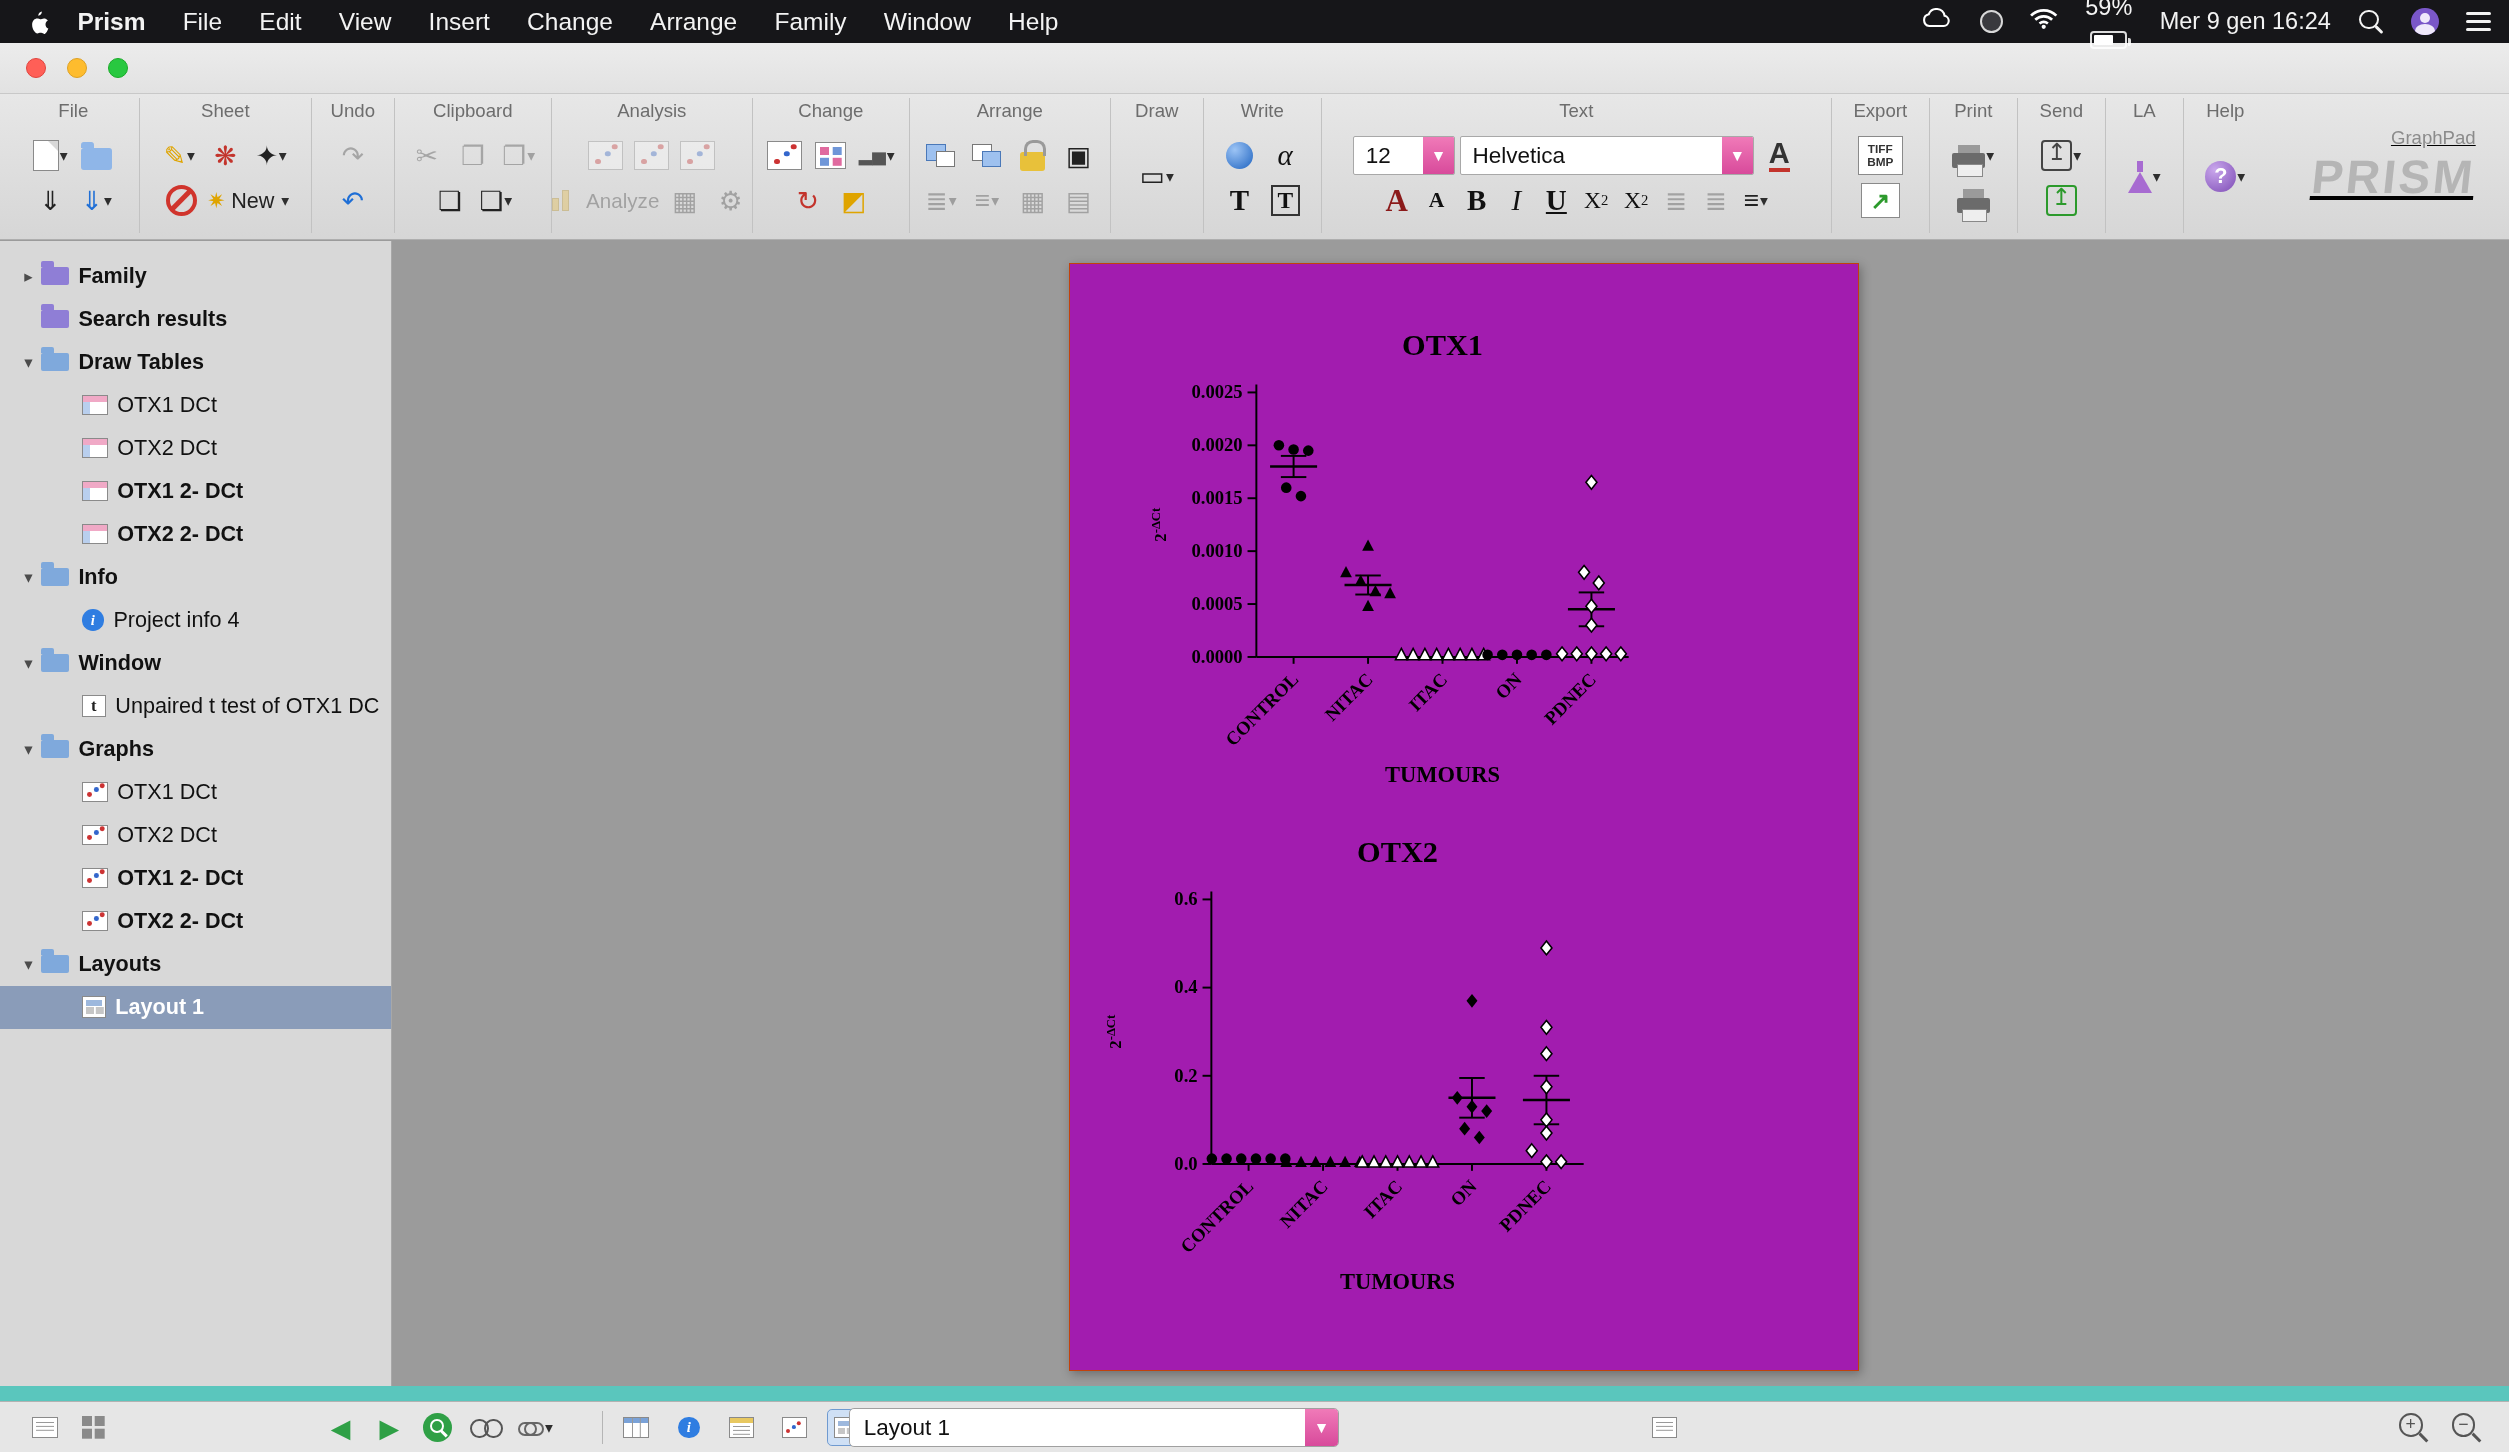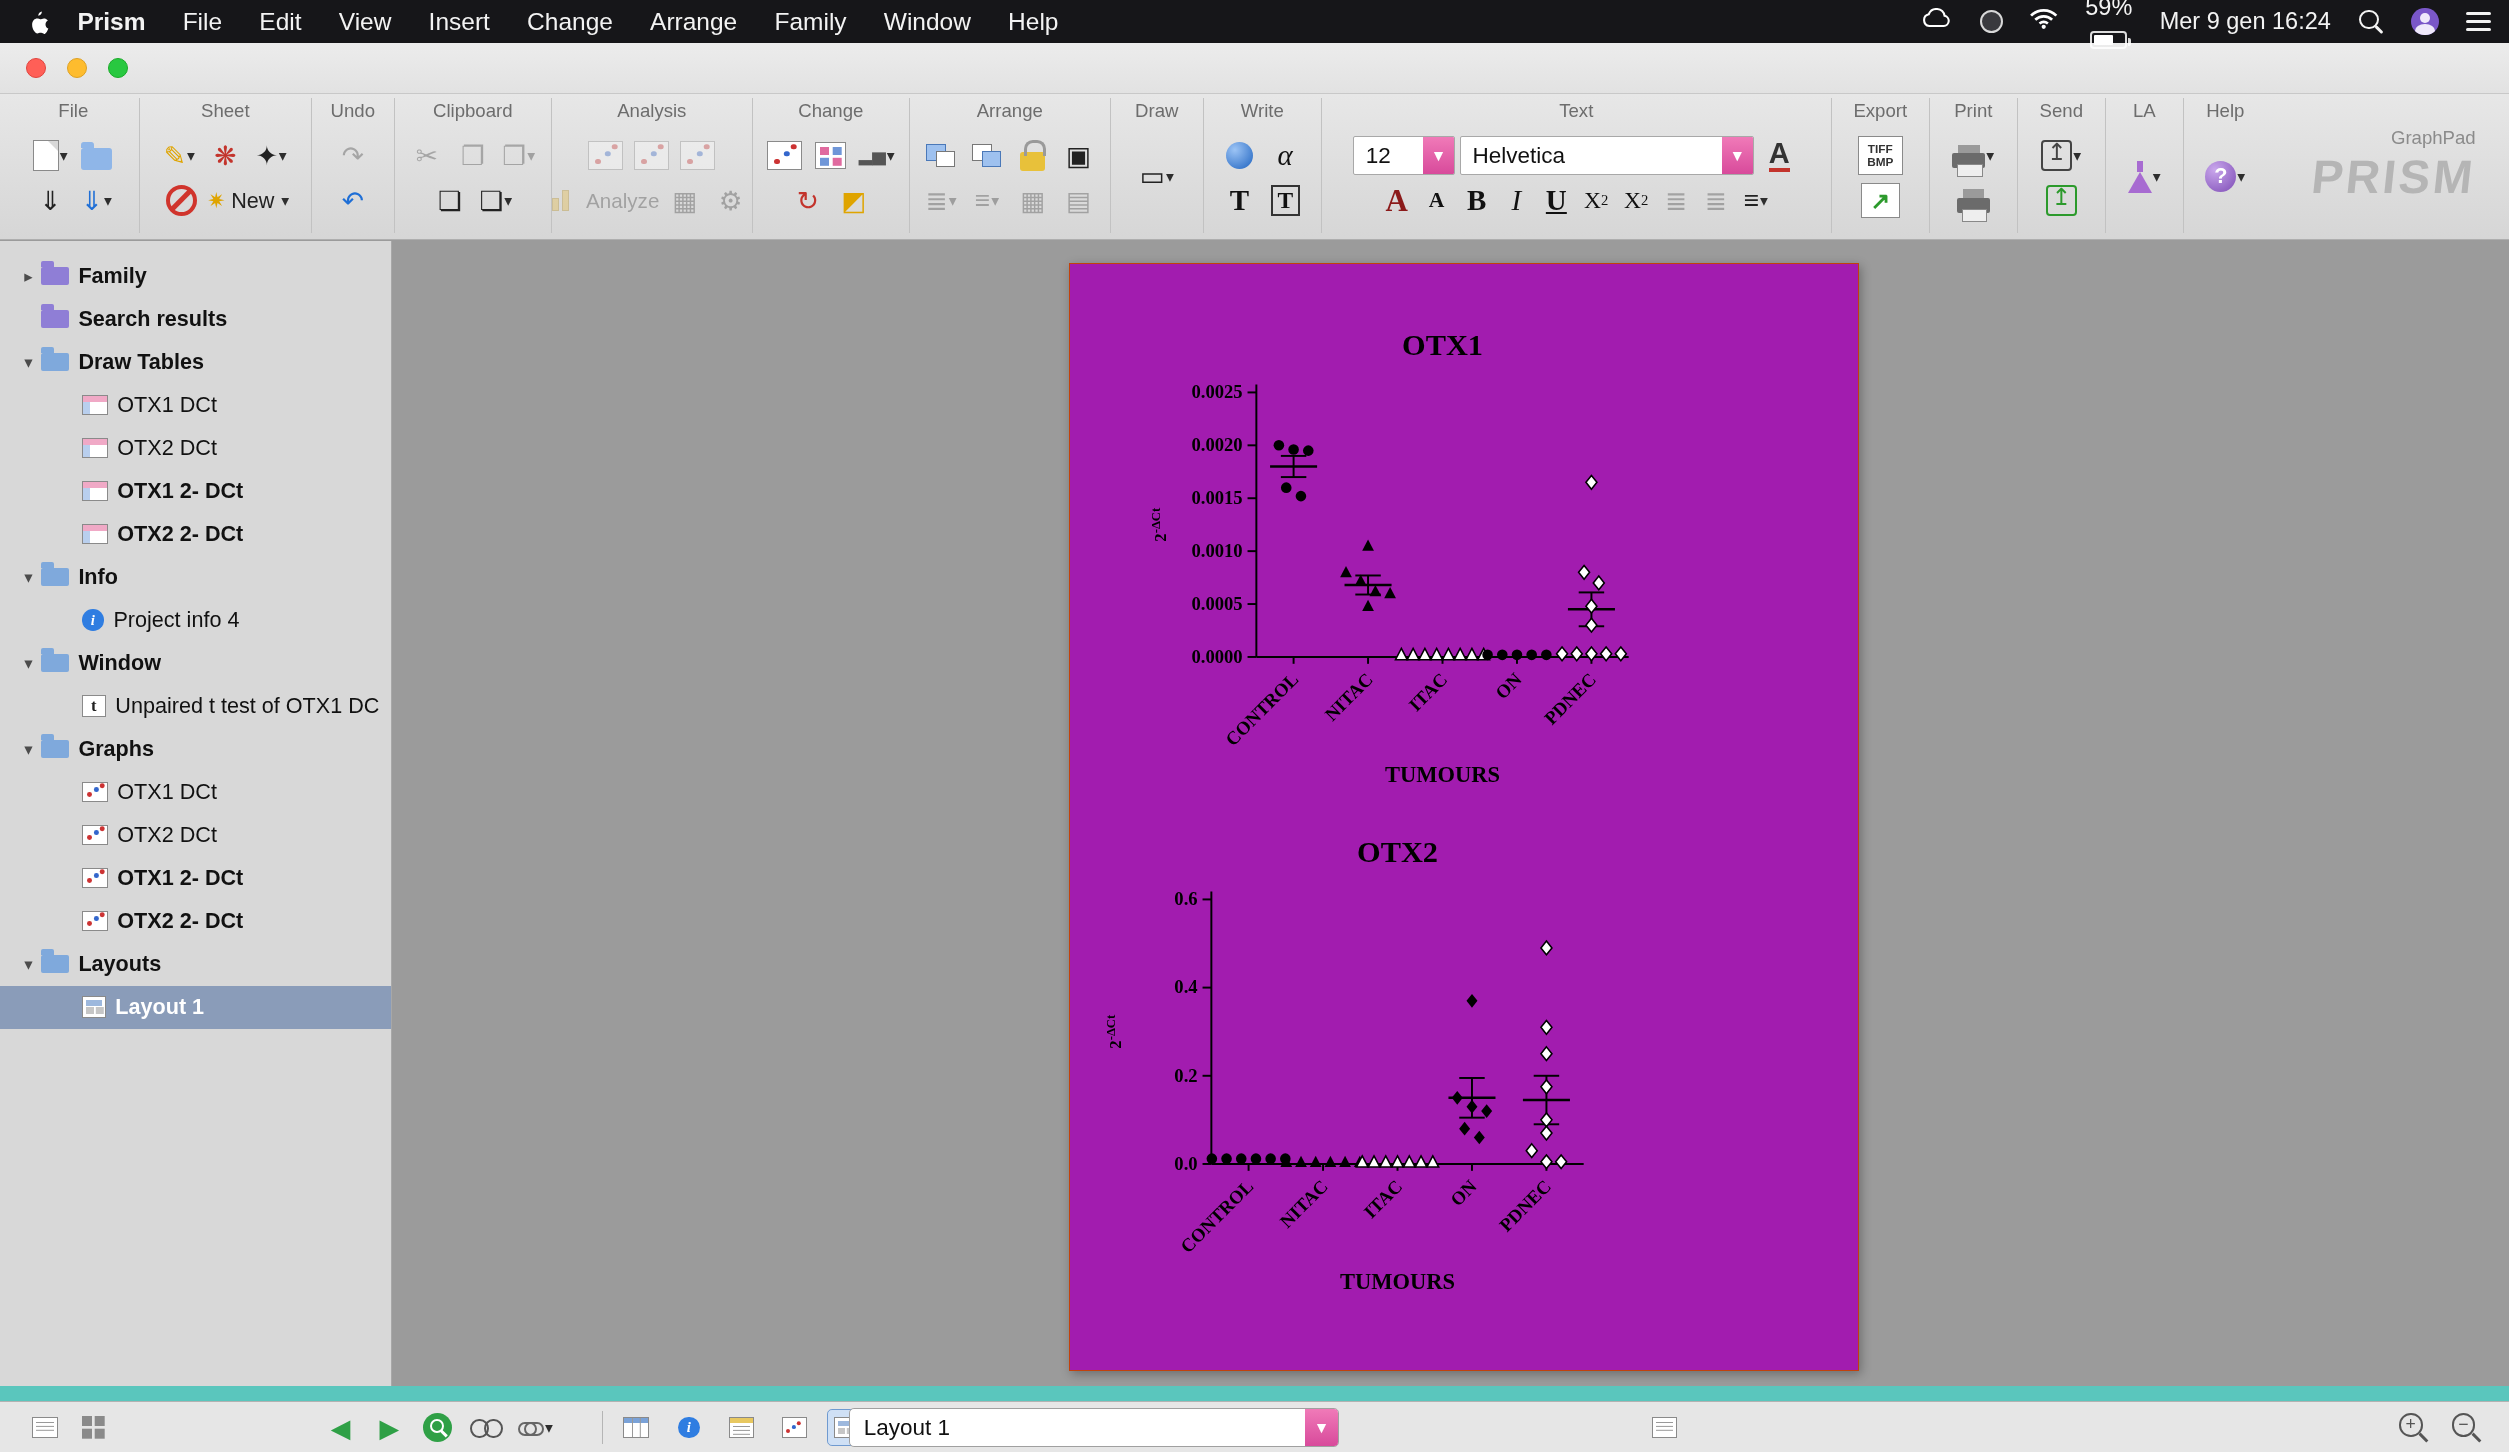--- a/index.html
+++ b/index.html
@@ -85,21 +85,21 @@
 .i-print{width:33px;height:14.7px;background:#6b6b6b;border-radius:2px;position:relative;margin-top:9.8px;}
 .i-print::before{content:"";position:absolute;top:-8.8px;left:5.9px;width:21.6px;height:8.8px;background:#9a9a9a;}
 .i-print::after{content:"";position:absolute;top:10.8px;left:4.9px;width:23.5px;height:10.8px;background:#eee;border:1px solid #888;}
 .i-share{width:31px;height:31px;border:2px solid #444;border-radius:3.9px;display:flex;align-items:flex-start;justify-content:center;font-size:23.5px;line-height:21.6px;color:#444;}
 .i-share.green{border-color:#2c9a2c;color:#2c9a2c;}
 .i-flask{position:relative;width:0;height:0;border-left:12.7px solid transparent;border-right:12.7px solid transparent;border-bottom:21.6px solid #a76bd1;margin-top:11.8px;}
 .i-flask::before{content:"";position:absolute;left:-2.9px;top:-10.8px;width:5.9px;height:10.8px;background:#a76bd1;}
 .helpc{width:31px;height:31px;border-radius:50%;background:radial-gradient(circle at 9.8px 8.8px,#c9a7ec,#7d4bb5);color:#fff;font-size:21.6px;font-weight:bold;display:flex;align-items:center;justify-content:center;}
 .minibars{display:flex;align-items:flex-end;gap:2.9px;}
 .minibars i{display:block;width:6.9px;background:#e8b93c;border:1px solid #b28a17;}
-.logo{margin-left:auto;border-right:none;display:flex;flex-direction:column;align-items:flex-end;justify-content:center;padding:0 25.5px;flex:none;}
+.logo{margin-left:auto;border-right:none;display:flex;flex-direction:column;align-items:flex-end;justify-content:center;padding:0 25.5px;flex:none;text-decoration:underline;}
 .logo .l1{font-size:18.6px;color:#8b8b8b;}
 .logo .l2{font-size:47px;color:#b5b5b5;letter-spacing:2.9px;font-weight:bold;transform:skewX(-6deg);}
 
 
 .sidebar{position:absolute;top:241px;left:0;width:392px;bottom:67px;background:#d8d8d8;border-right:1px solid #a8a8a8;padding-top:13.7px;overflow:hidden;}
 .sb-row{height:43px;display:flex;align-items:center;font-size:21.6px;color:#111;white-space:nowrap;overflow:hidden;}
 .sb-row .tri{width:25.5px;margin-left:15.7px;font-size:16.7px;color:#4c4c4c;text-align:center;flex:none;}
 .sb-row.child{padding-left:82px;}
 .sb-row .gap{width:9.8px;flex:none;}
 .sb-lab{overflow:hidden;text-overflow:clip;}

